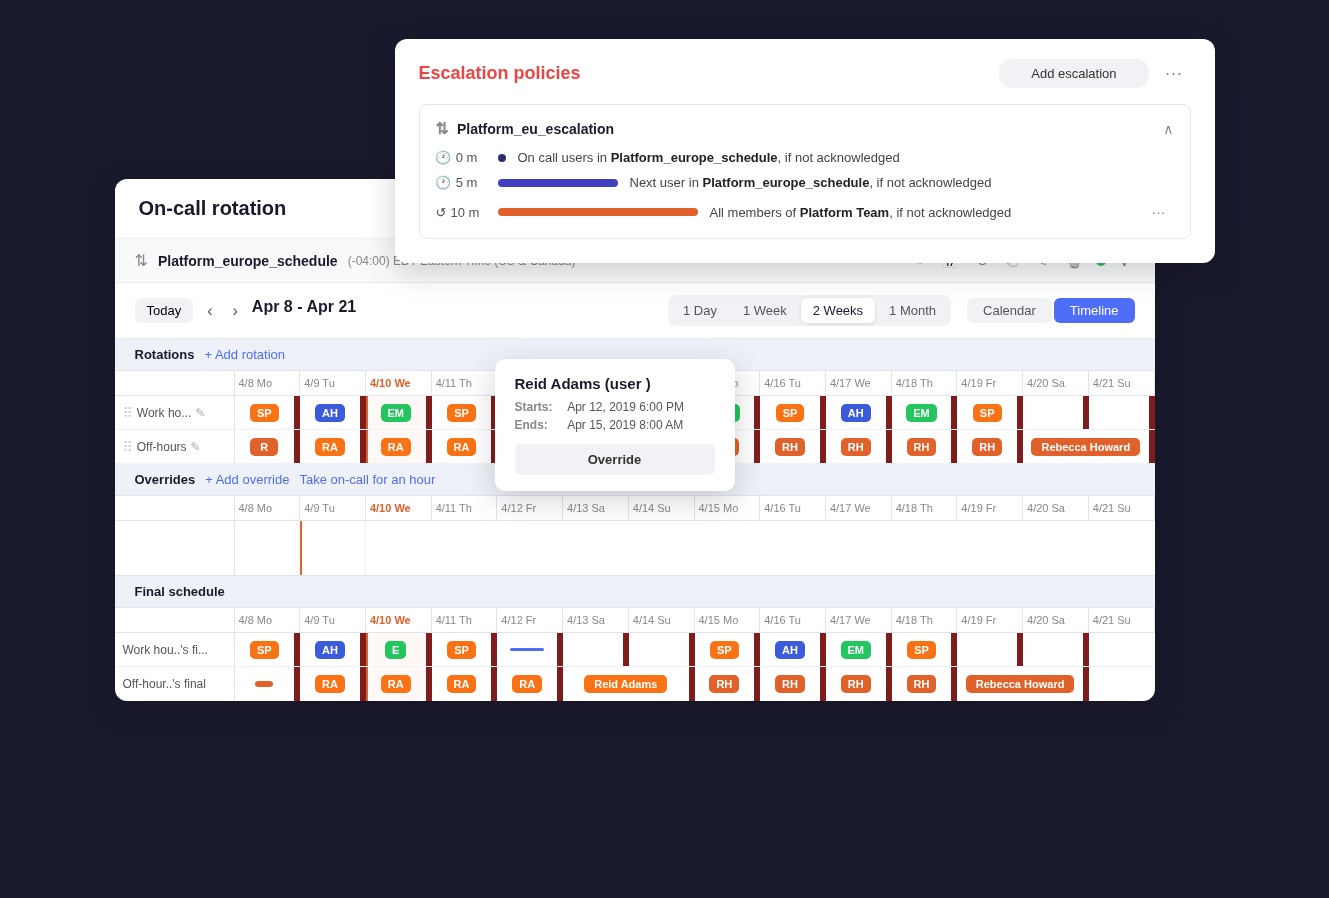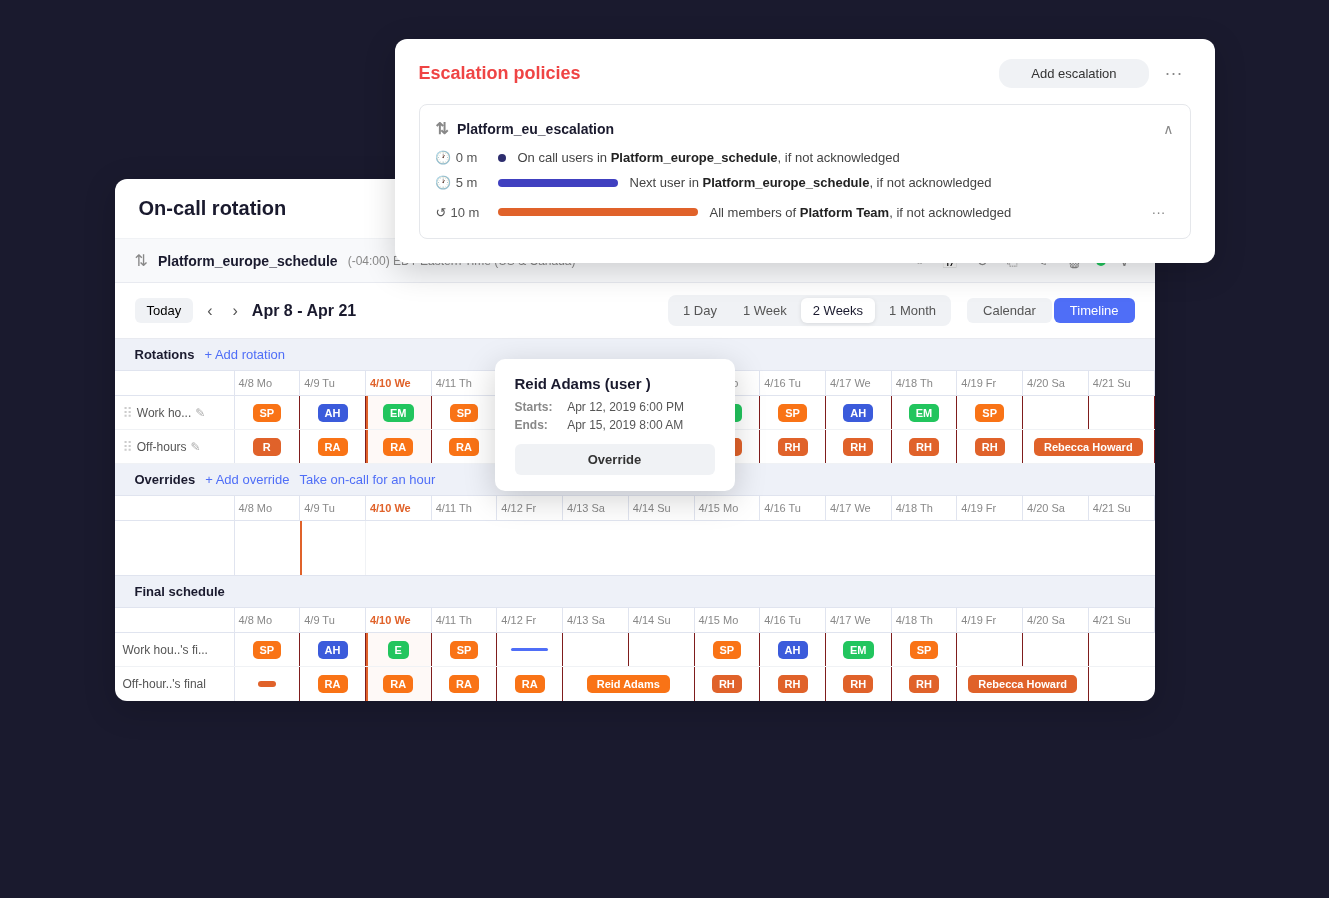--- a/index.html
+++ b/index.html
@@ -210,21 +210,20 @@
     .calendar-controls {
       display: flex;
       align-items: center;
       justify-content: space-between;
       padding: 12px 20px;
       border-bottom: 1px solid #e8eaf0;
     }
 
     .date-nav {
       display: flex;
-      align-items: center;
       gap: 8px;
     }
 
     .btn-today {
       background: #f0f2f5;
       border: none;
       border-radius: 6px;
       padding: 5px 12px;
       font-size: 13px;
       font-weight: 500;
@@ -360,21 +359,21 @@
       align-items: center;
       gap: 4px;
       padding: 4px 8px;
       border-right: 1px solid #e0e4ef;
       font-size: 12px;
       color: #555;
       font-weight: 500;
     }
 
     .cal-cell {
-      border-right: 1px solid #7f1d1d;
+      border-right: 6px solid #7f1d1d;
       padding: 4px 2px;
       display: flex;
       align-items: center;
       justify-content: center;
       position: relative;
     }
 
     .cal-cell.today-col {
       background: rgba(224, 98, 42, 0.04);
     }

